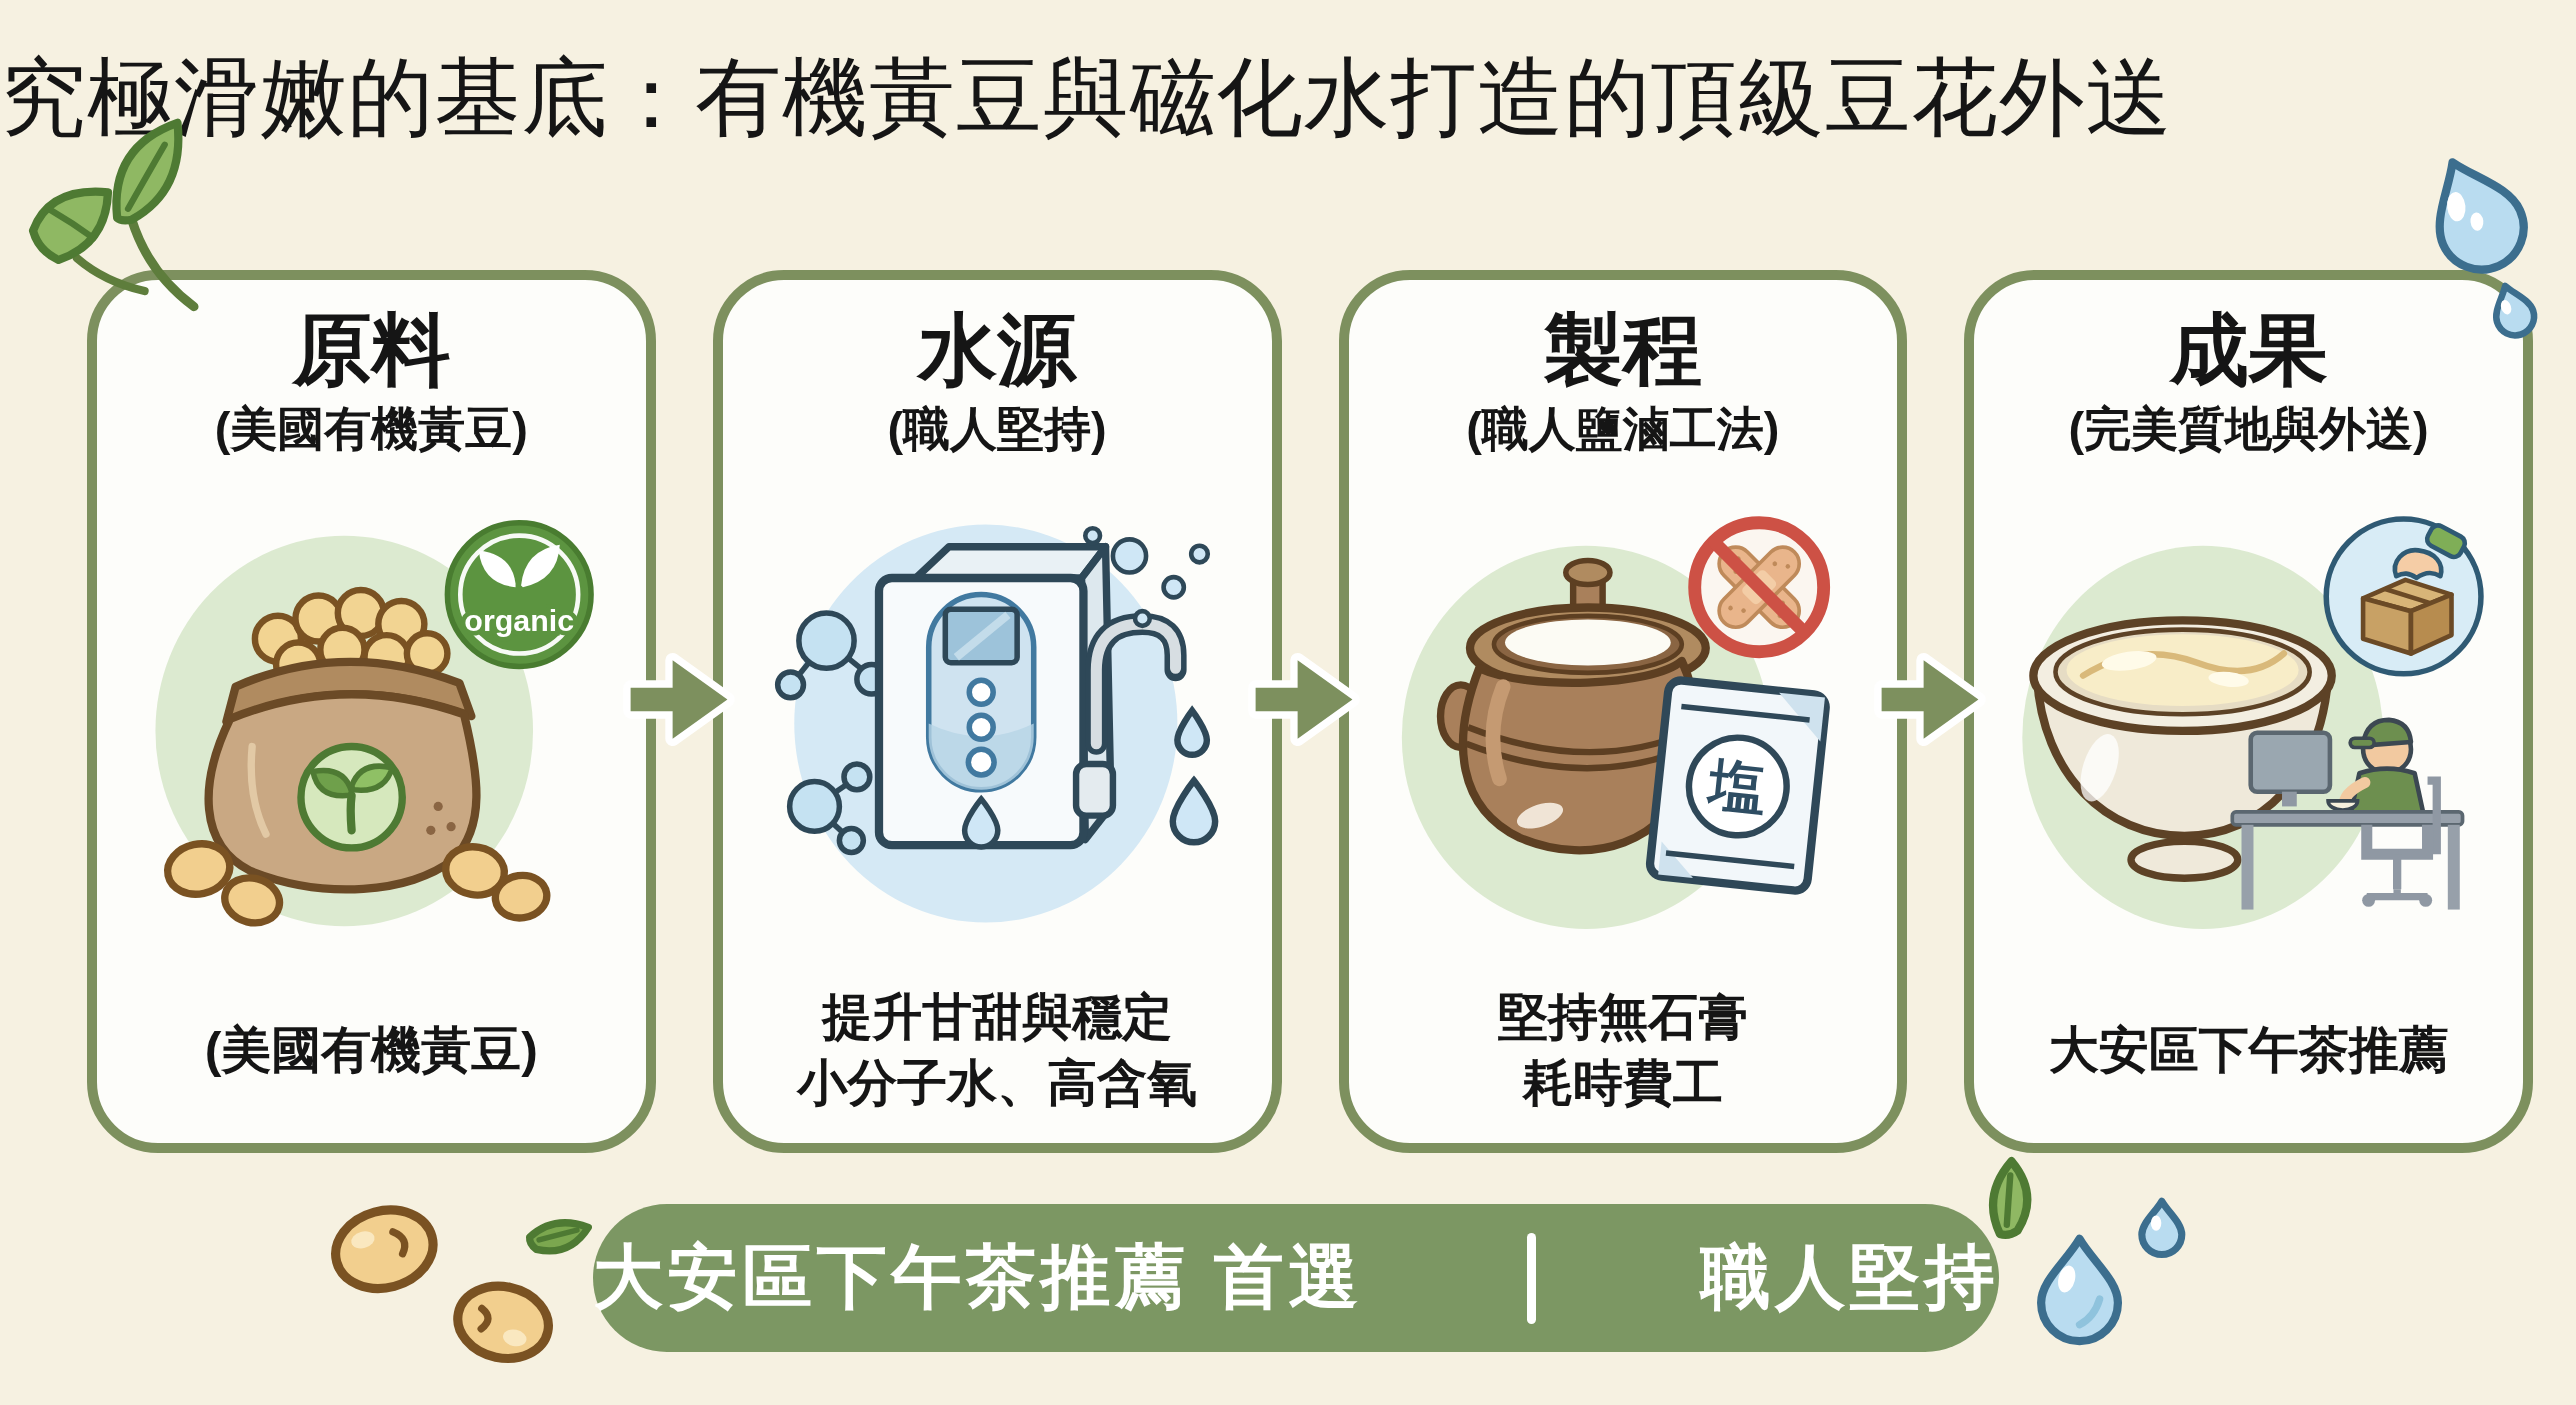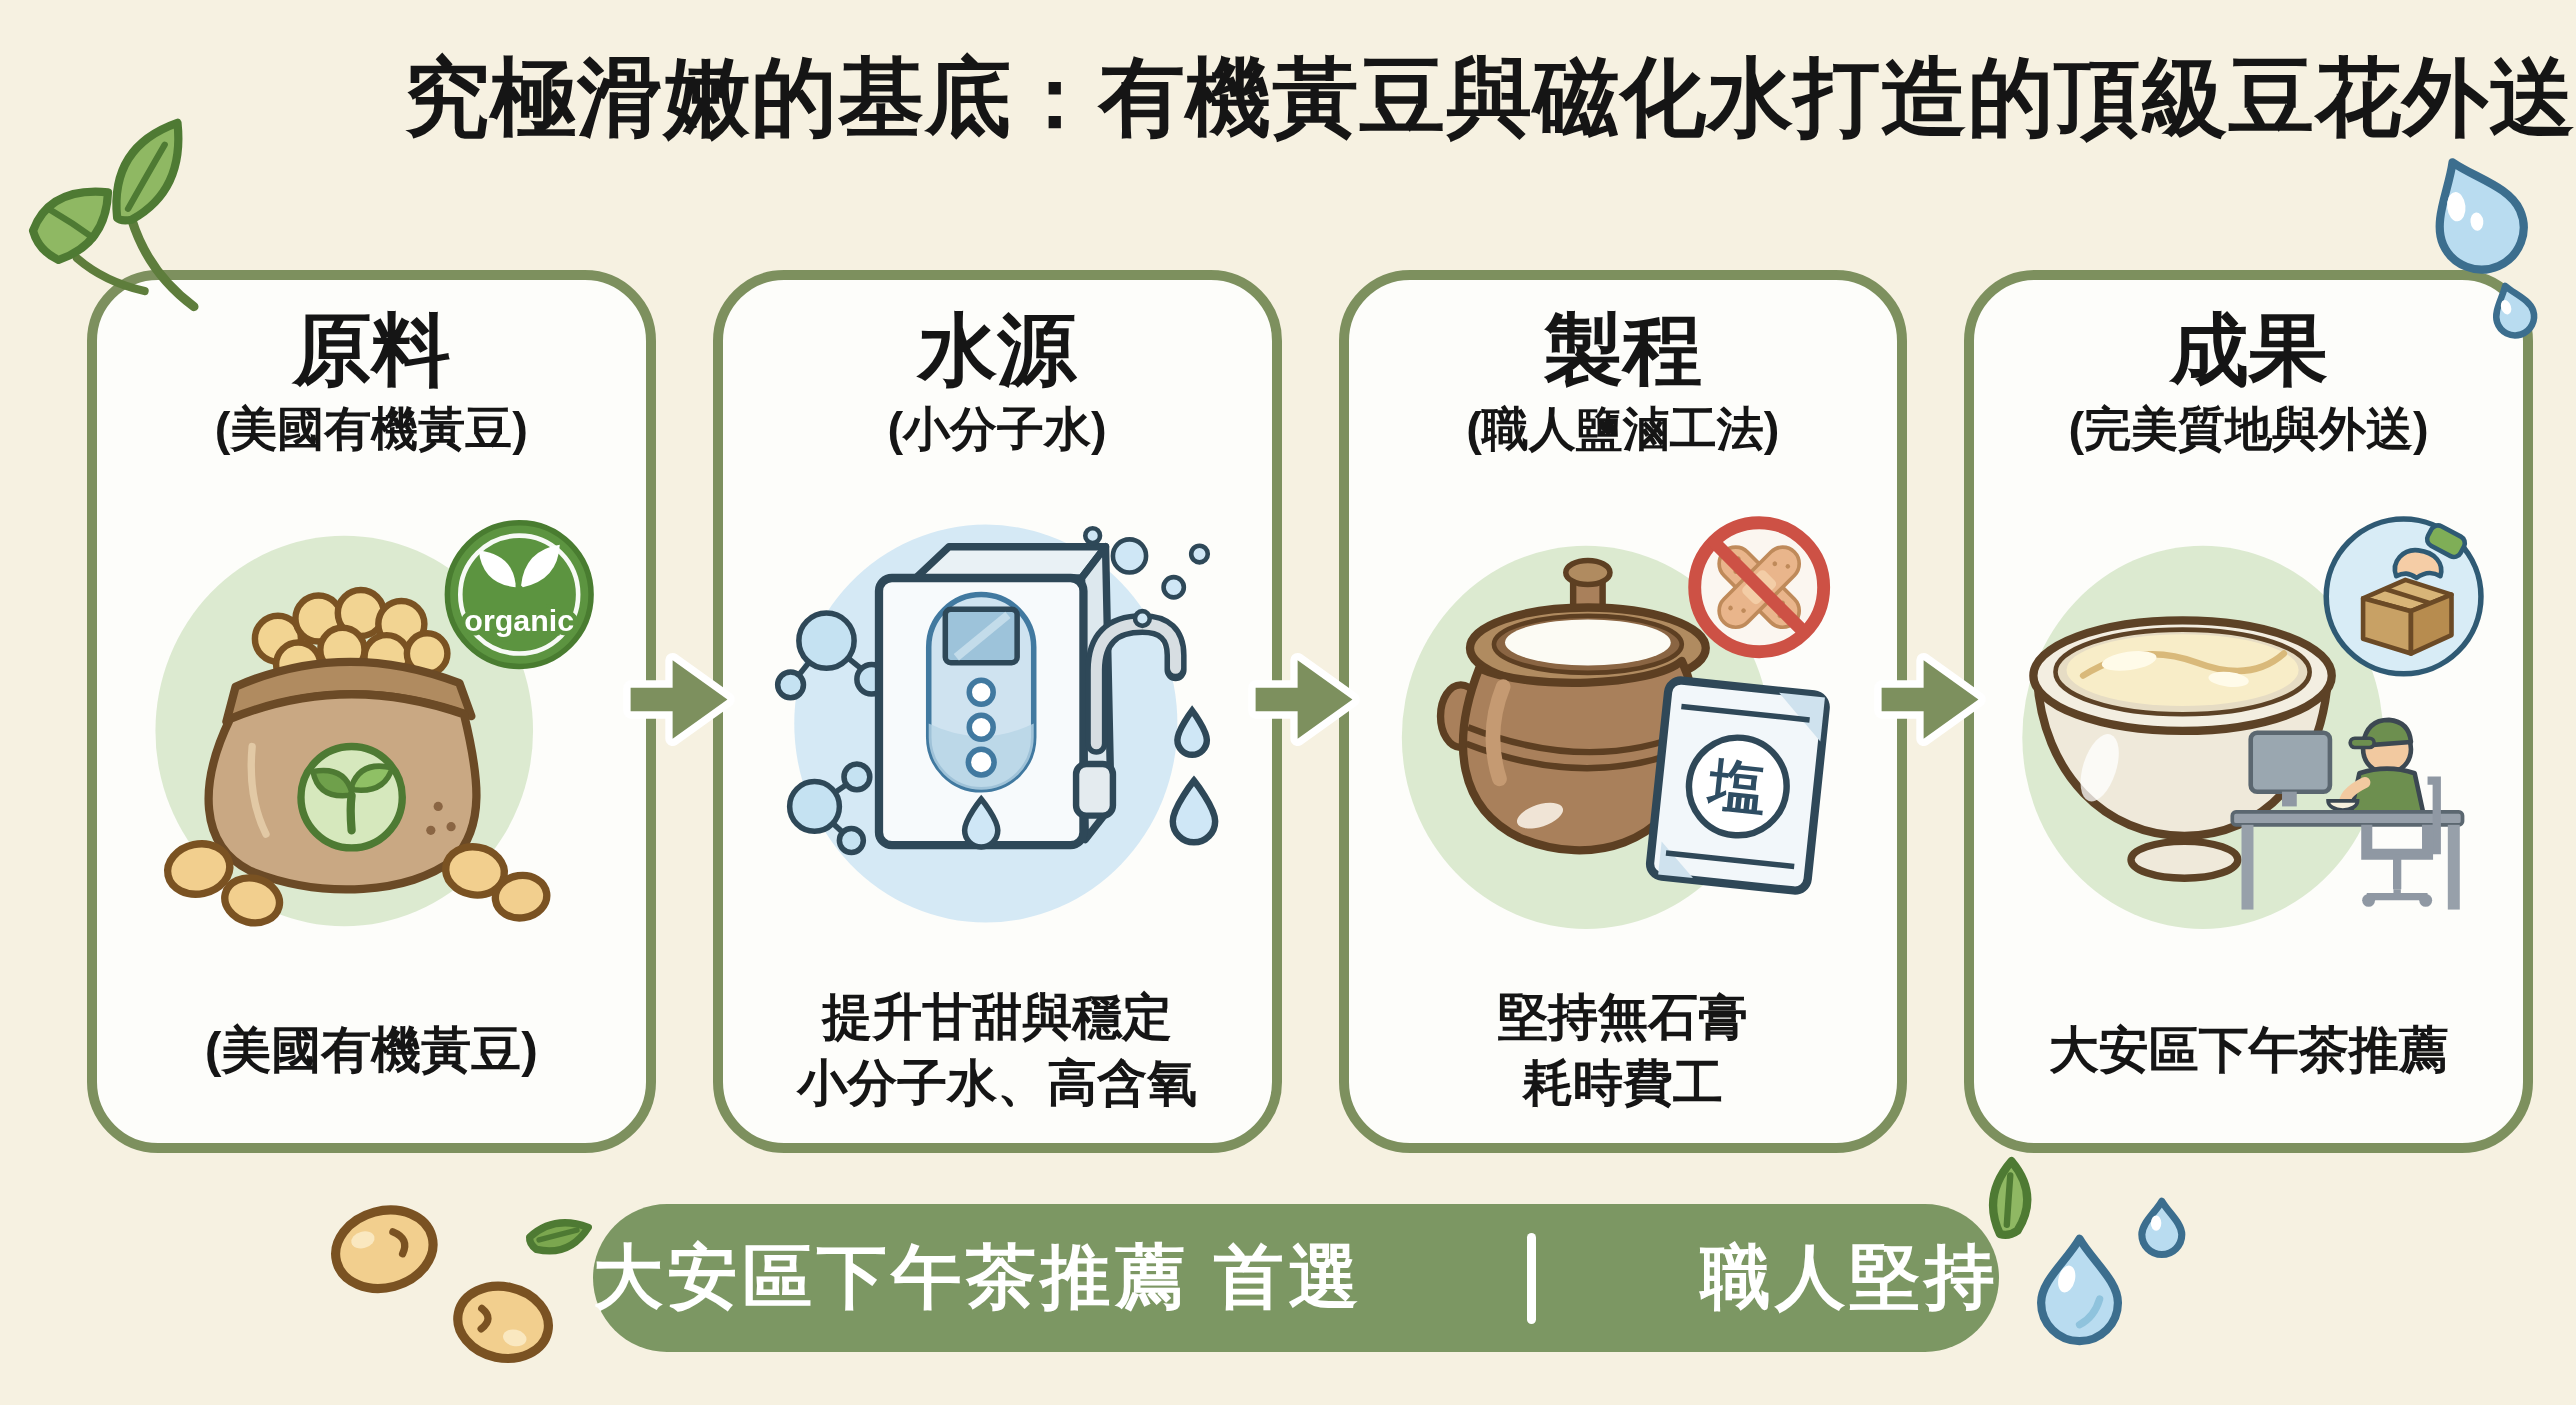--- a/index.html
+++ b/index.html
@@ -7,23 +7,23 @@
   body {
     position:relative;
     background:#f6f1e1;
     font-family:"Liberation Sans","DejaVu Sans",sans-serif;
     overflow:hidden;
     color:#151515;
   }
   .page-title {
     position:absolute;
     top:40px; left:0; right:0;
-    text-align:right;
+    text-align:left;
     font-size:86px;
-    font-weight:bold;
+    font-weight:normal;
     letter-spacing:0.9px;
     color:#151515;
     white-space:nowrap;
   }
   .cards {
     position:absolute;
     top:270px; left:87px; right:43px; height:883px;
     display:flex;
     gap:57px;
   }
@@ -169,21 +169,21 @@
       </svg>
     </div>
     <div class="card-caption">
       <div class="caption-line">(美國有機黃豆)</div>
       <div class="caption-line"></div>
     </div>
   </div>
 
   <div class="card">
     <div class="card-title">水源</div>
-    <div class="card-subtitle">(小分子水)</div>
+    <div class="card-subtitle">(職人堅持)</div>
     <div class="card-illustration">
       <svg viewBox="0 0 560 470" preserveAspectRatio="xMidYMid meet">
         <ellipse cx="268" cy="240" rx="208" ry="216" fill="#d5e9f5"></ellipse>
 
         <g stroke="#2e4858" stroke-width="6" fill="#c5e2f2">
           <line x1="95" y1="150" x2="142" y2="188"></line>
             <line x1="95" y1="150" x2="58" y2="196"></line>
           <circle cx="95" cy="150" r="30"></circle>
             <circle cx="144" cy="192" r="16"></circle>
             <circle cx="56" cy="198" r="14"></circle>

